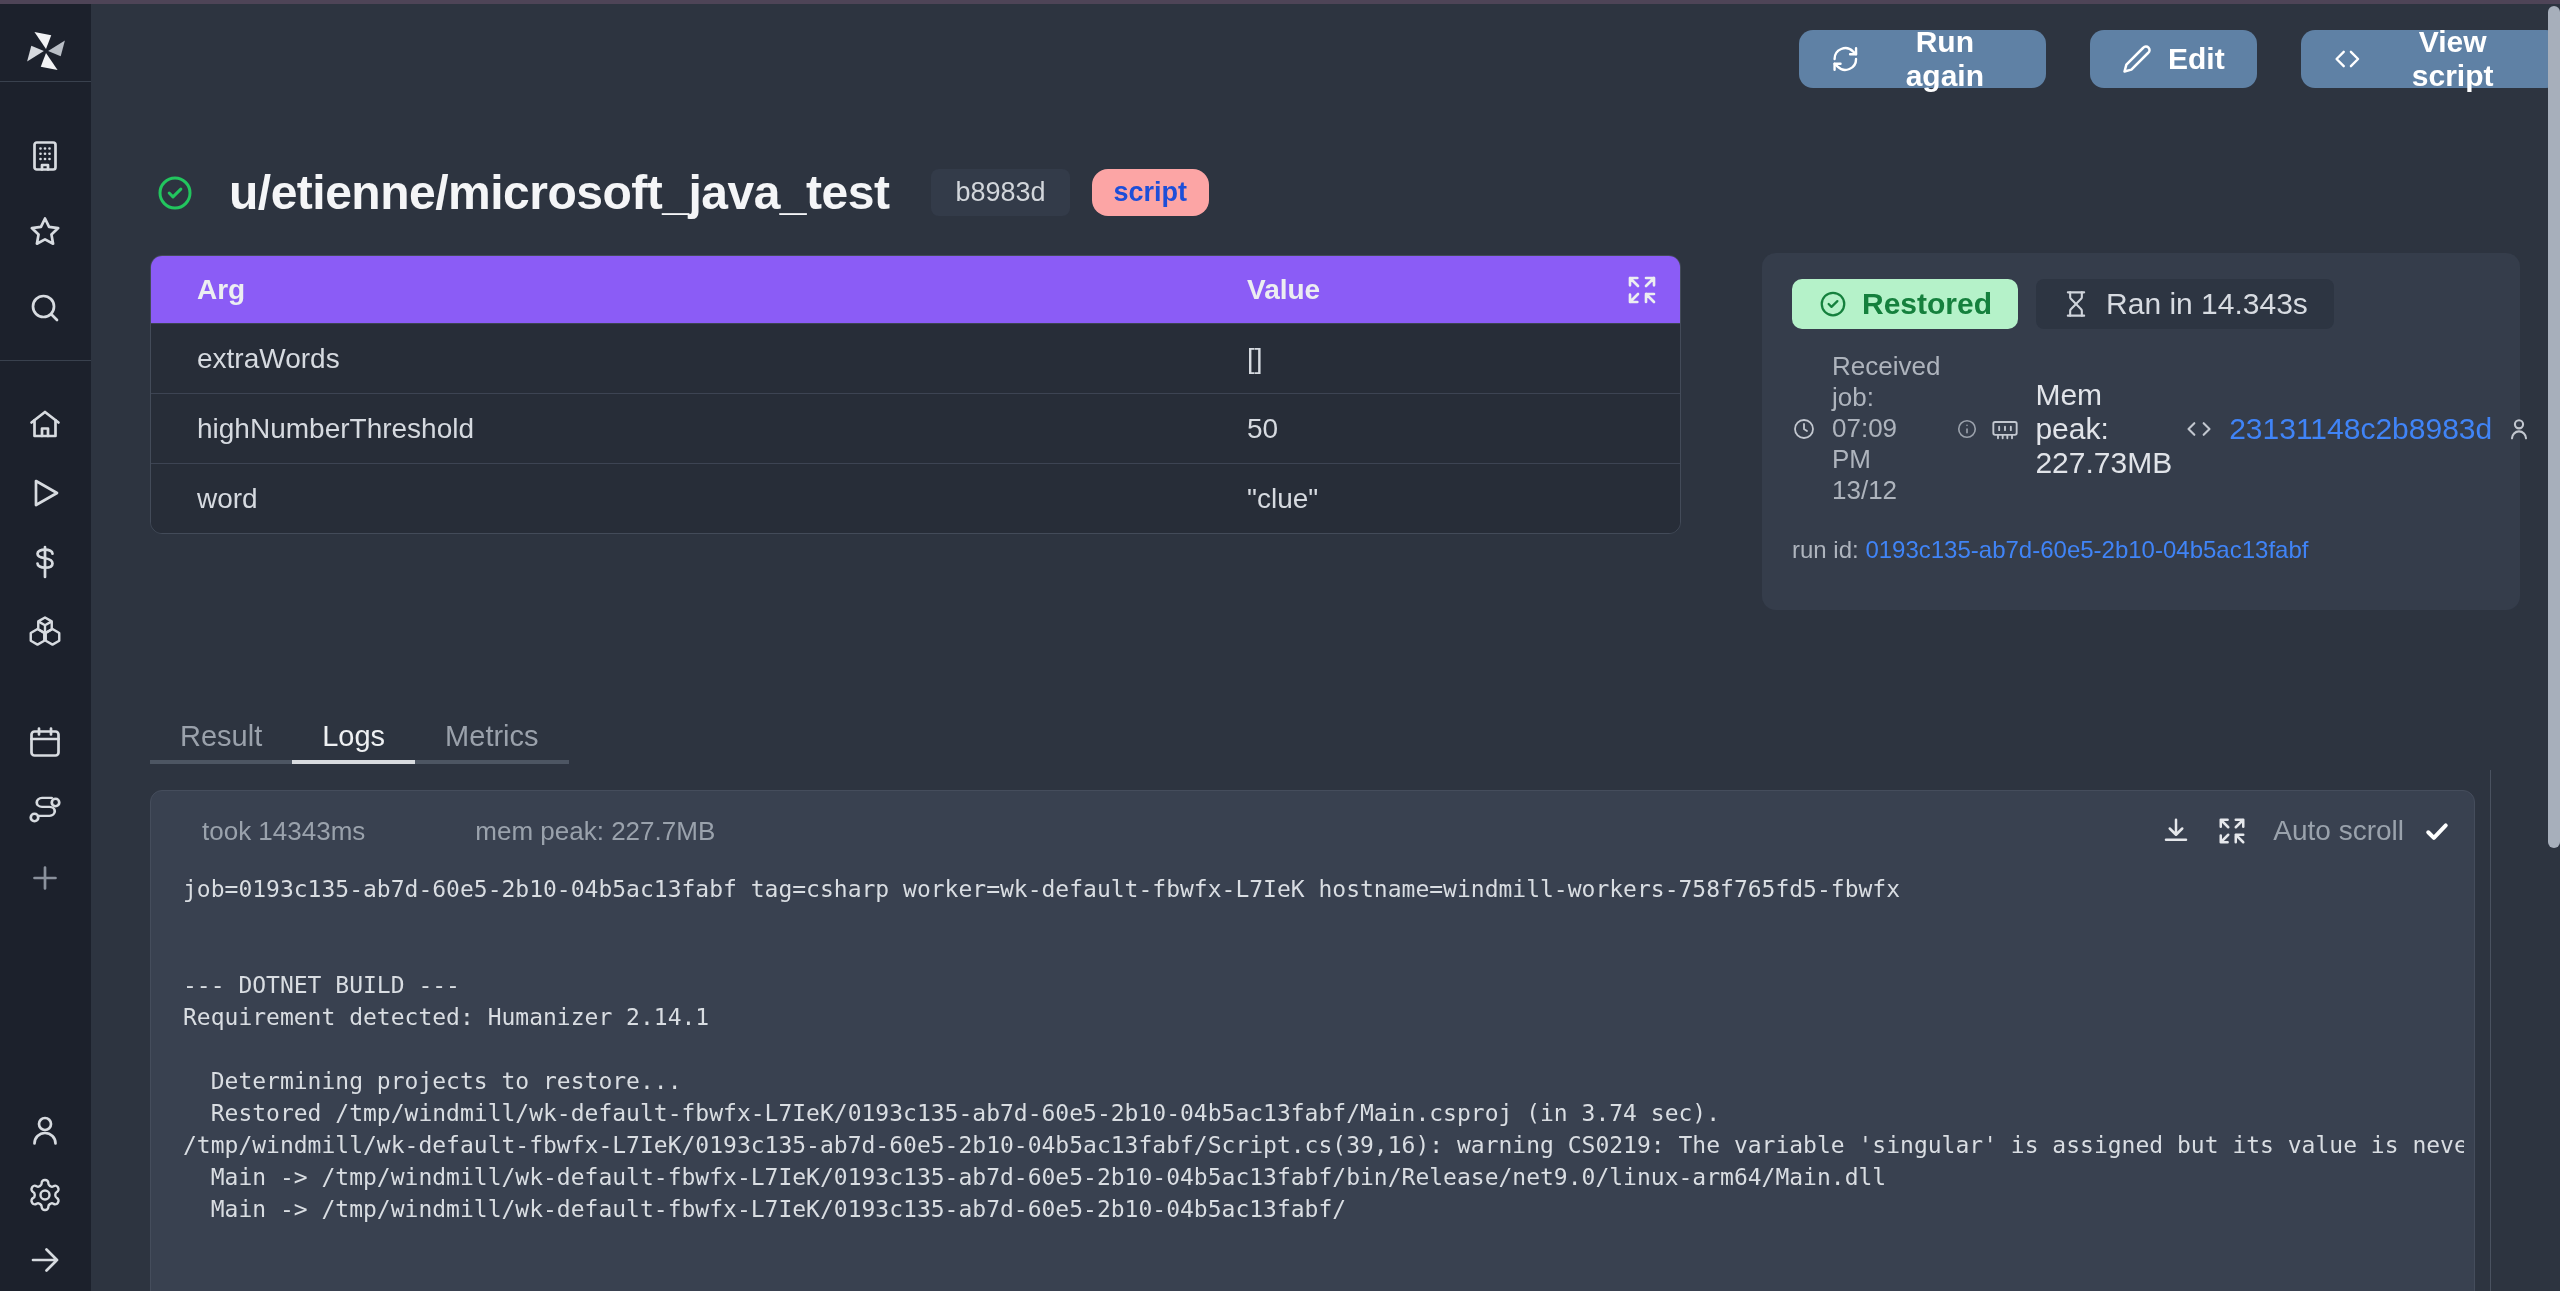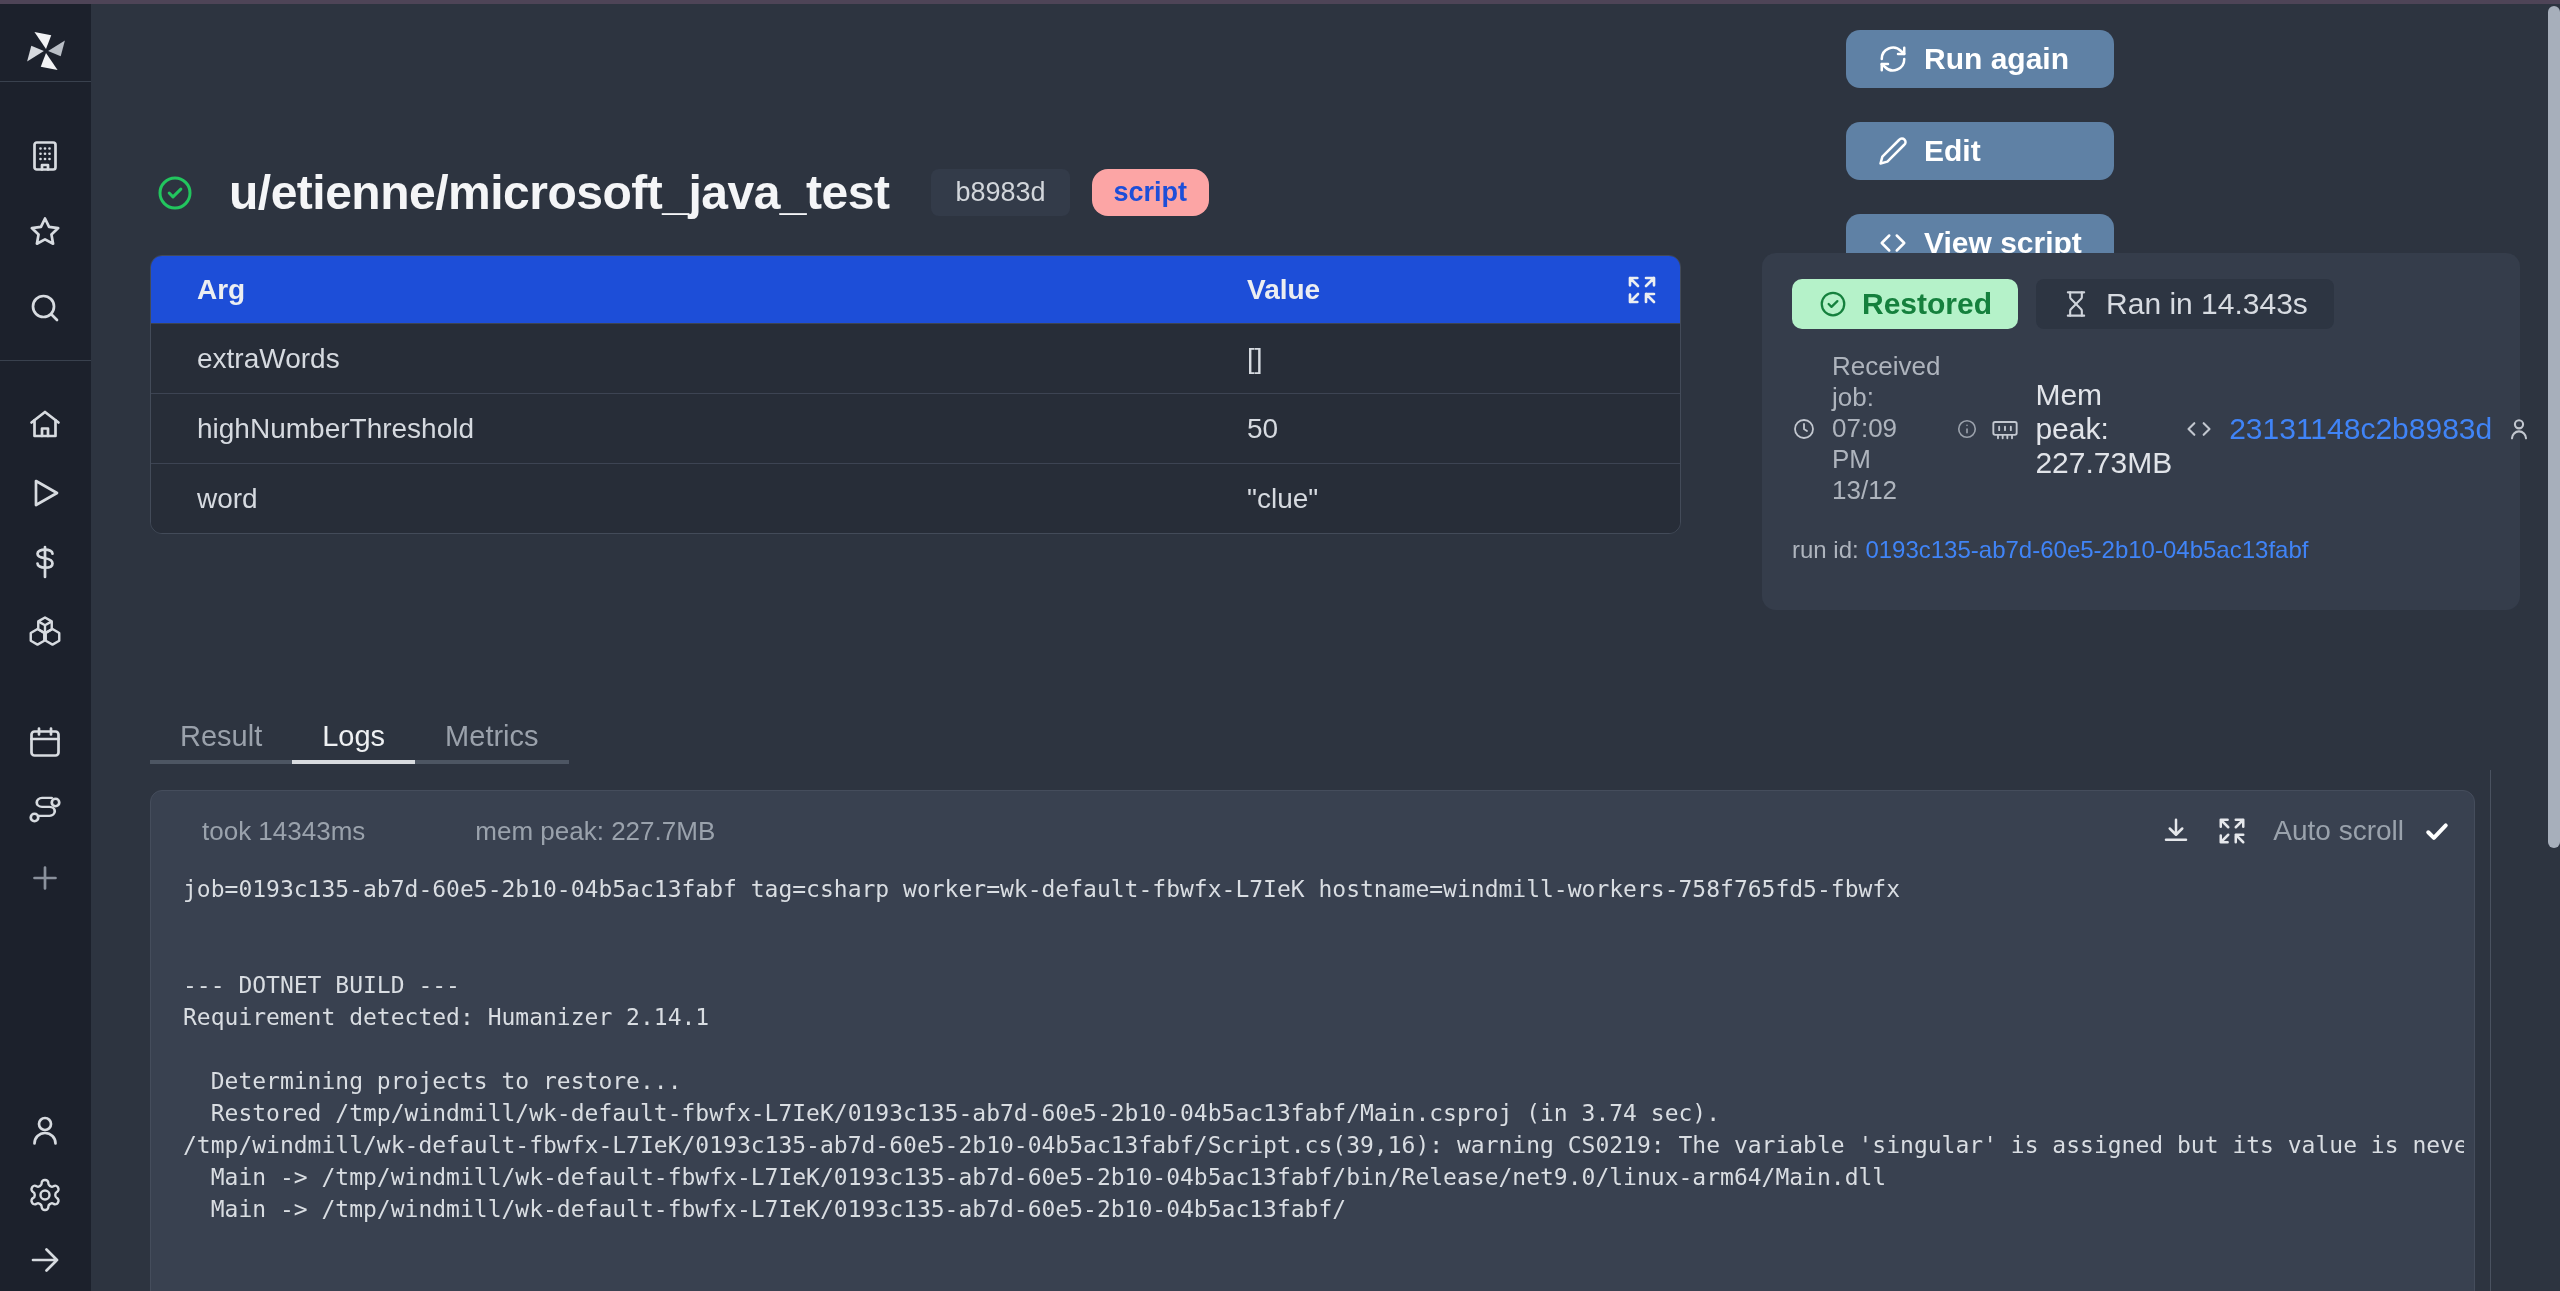--- a/index.html
+++ b/index.html
@@ -15,21 +15,21 @@
 
   
   .sidebar { position:absolute; left:0; top:4px; bottom:0; width:91px; background:#1c212c; z-index:20; }
   .sb-div { position:absolute; left:0; width:91px; height:1px; background:#39414e; }
   .sb-icon { position:absolute; left:27px; width:36px; height:36px; color:#d7dbe0; cursor:pointer; }
   .sb-icon svg { width:36px; height:36px; display:block; }
   .sb-icon.dim { color:#8a919c; }
   .logo { position:absolute; left:25px; top:26px; width:42px; height:42px; }
 
   
-  .top-buttons { position:absolute; top:30px; left:1846px; display:flex; gap:34px;flex-direction:column; }
+  .top-buttons { position:absolute; top:30px; left:1799px; display:flex; gap:44px; }
   .btn {
     display:flex; align-items:center; gap:16px; height:58px;
     background:#5f81a5; color:#ffffff; border:none; border-radius:14px;
     padding:0 32px; font-family:inherit; font-size:30px; font-weight:600; cursor:pointer;
   }
   .btn svg { width:30px; height:30px; }
 
   
   .title-row { position:absolute; left:155px; top:165px; display:flex; align-items:center; }
   .title-check { width:40px; height:40px; color:#22c55e; margin-right:34px; }
@@ -44,21 +44,21 @@
     padding:8px 22px; border-radius:16px;
   }
 
   
   .args-table {
     position:absolute; left:150px; top:255px; width:1531px;
     border:1px solid #434b59; border-radius:12px; overflow:hidden;
   }
   .args-header {
     display:grid; grid-template-columns:1096px 1fr; align-items:center;
-    height:67px; background:#1d4ed8; font-size:28px; font-weight:600; color:#eceef1;
+    height:67px; background:#8b5cf6; font-size:28px; font-weight:600; color:#eceef1;
     position:relative;
   }
   .args-header .c1, .args-row .c1 { padding-left:46px; }
   .expand-btn { position:absolute; right:22px; top:18px; width:32px; height:32px; color:#eceef1; cursor:pointer; }
   .expand-btn svg { width:32px; height:32px; }
   .args-row {
     display:grid; grid-template-columns:1096px 1fr; align-items:center;
     height:70px; background:#272d38; border-top:1px solid #3d4453;
     font-size:28px; color:#d6dae0;
   }

